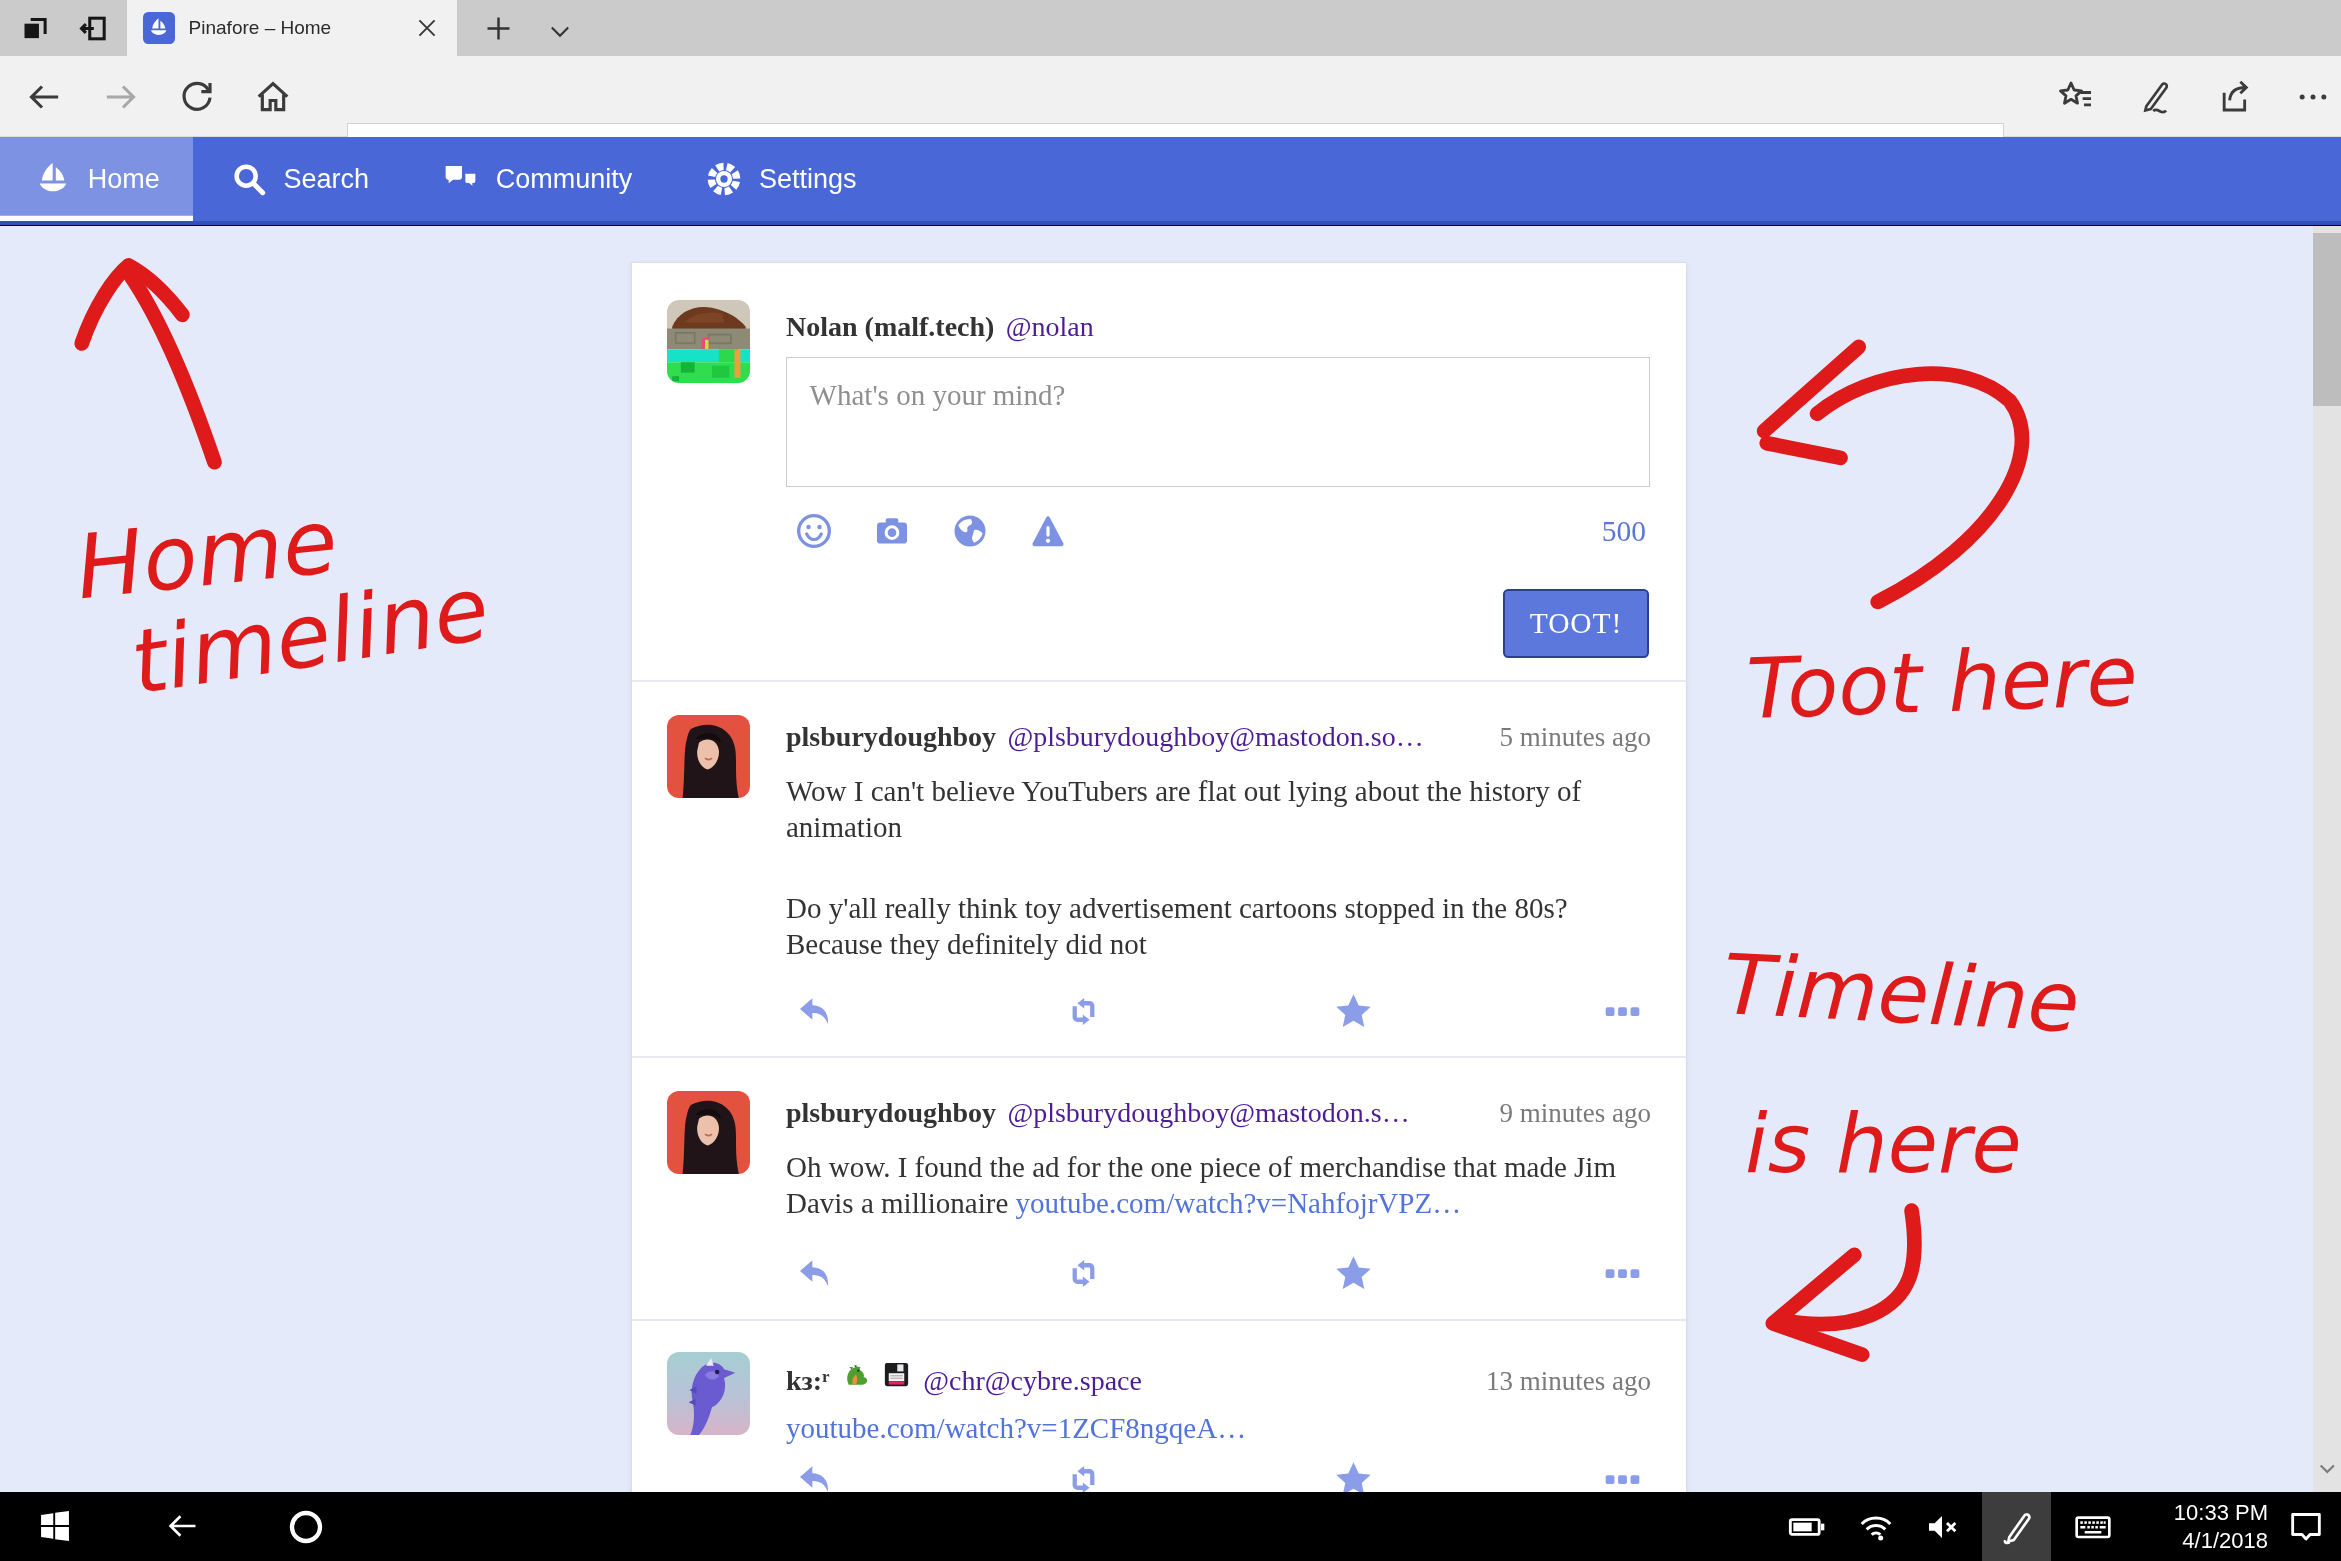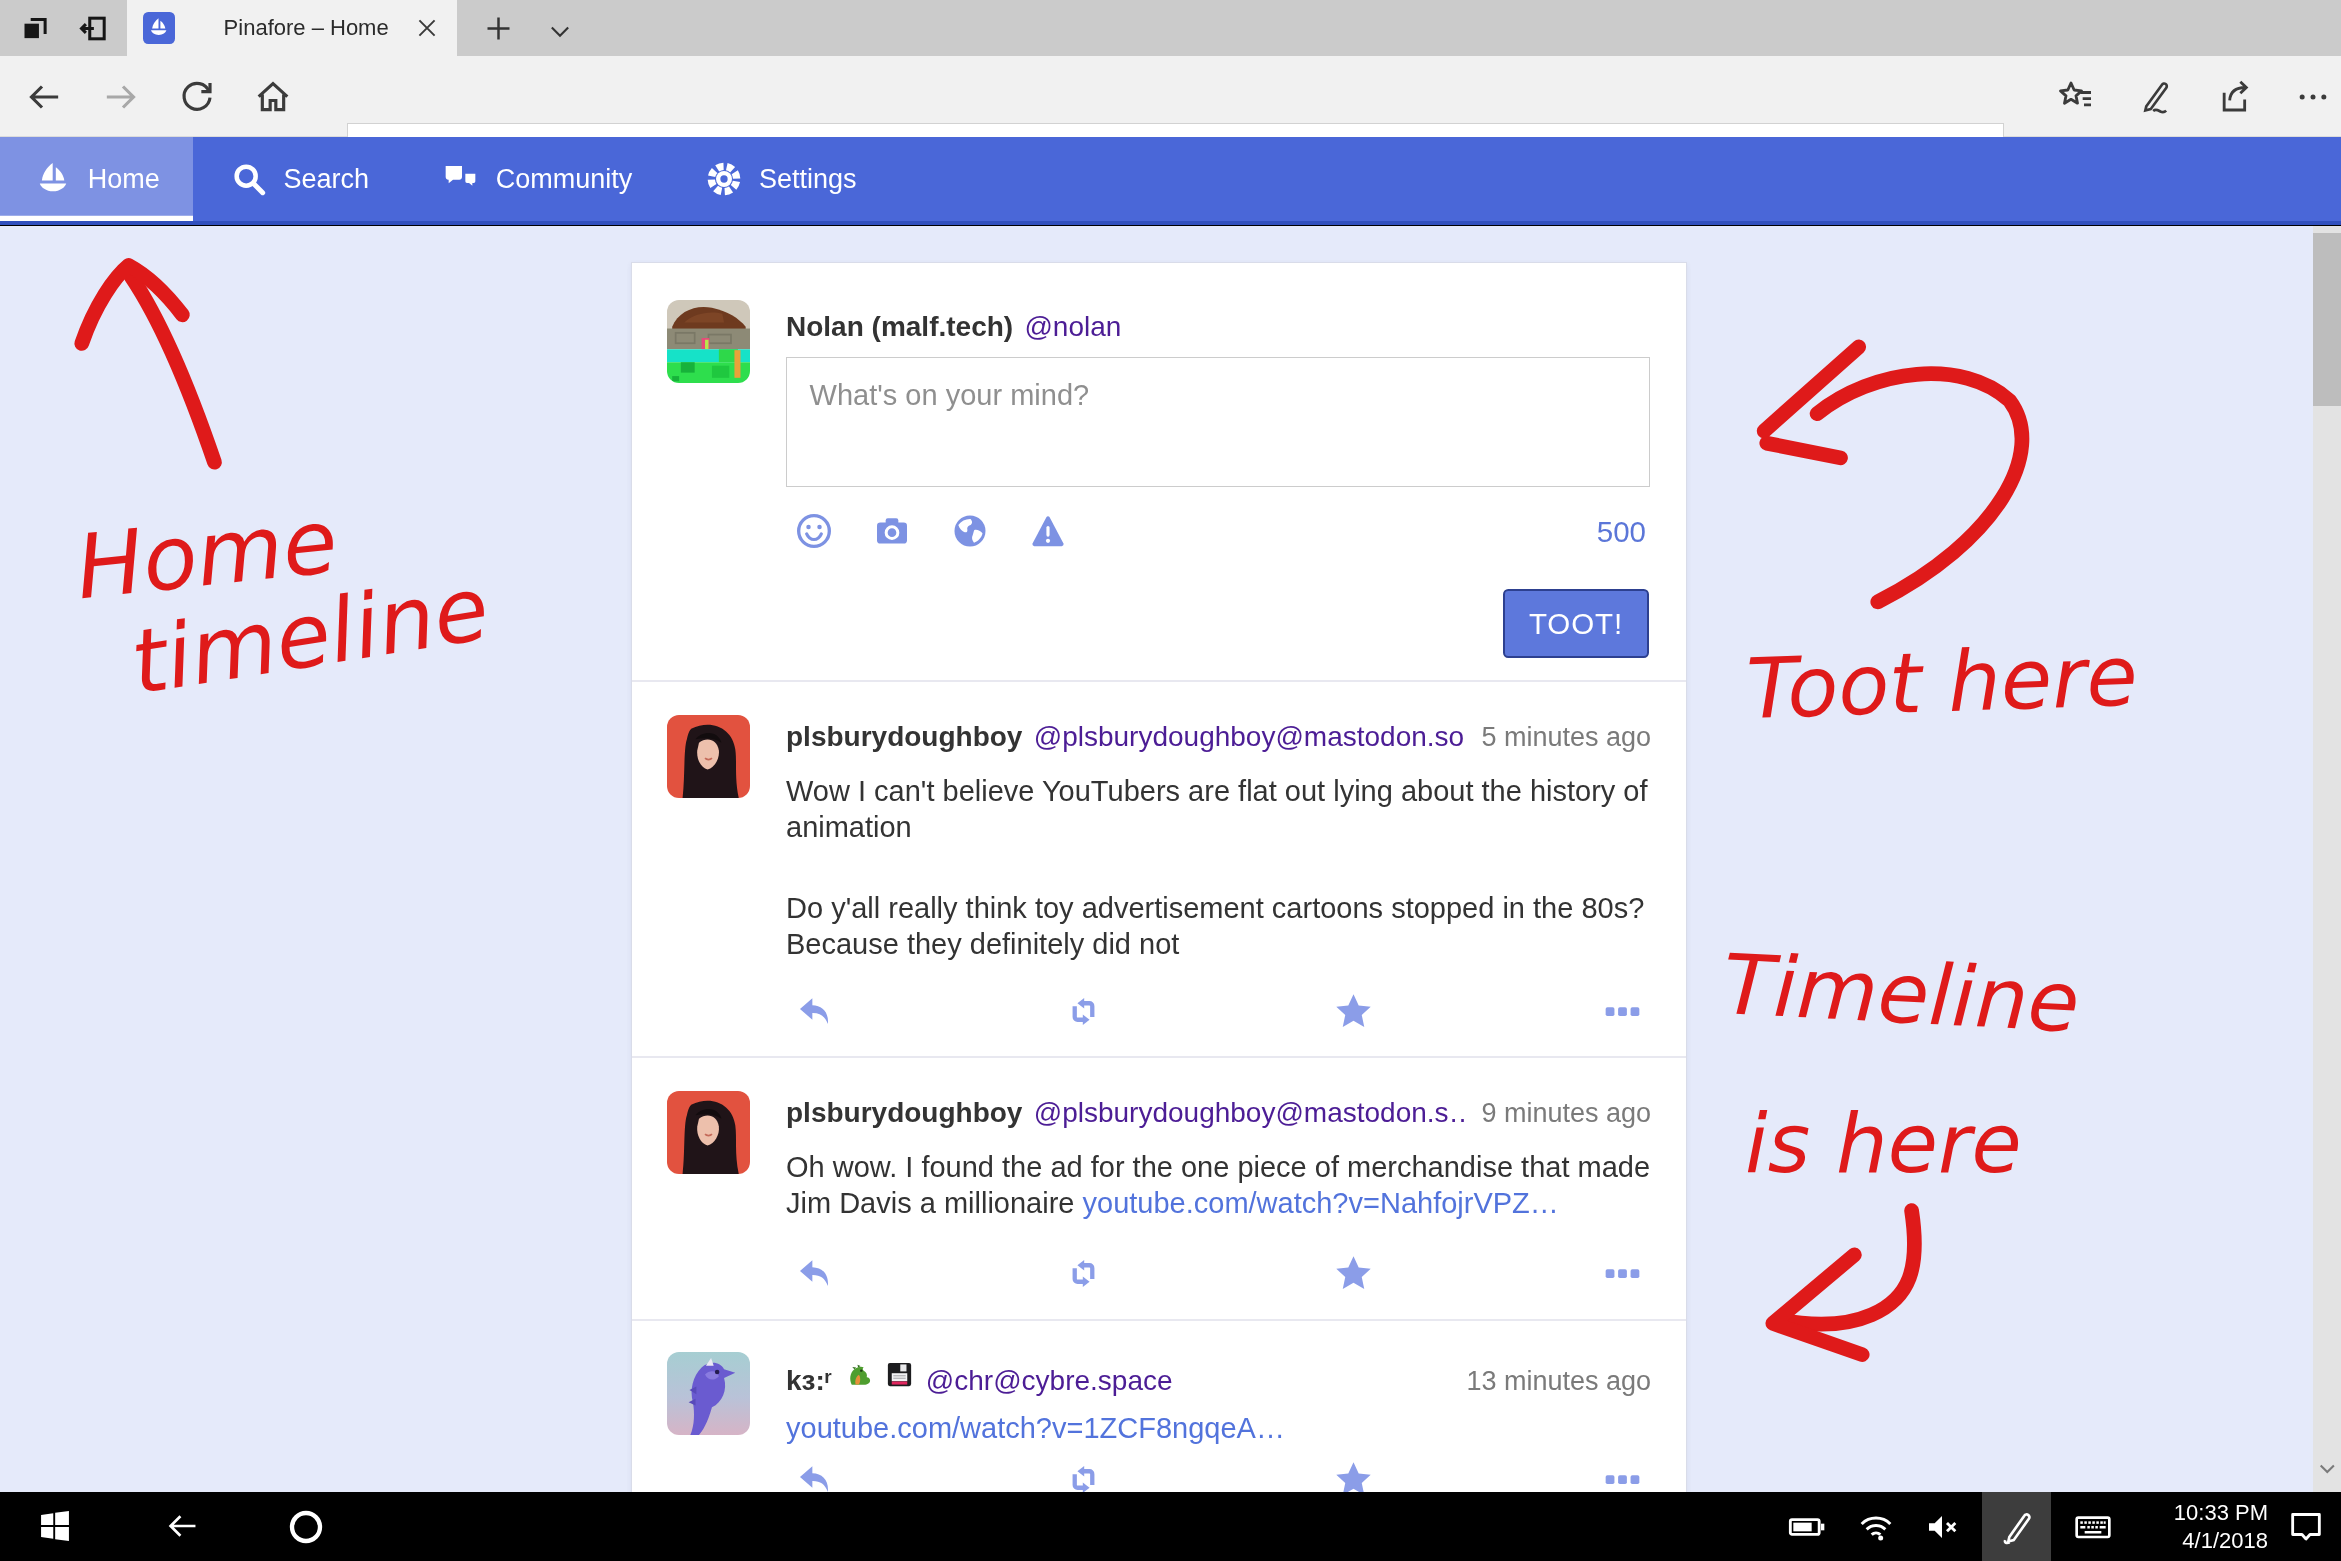--- a/index.html
+++ b/index.html
@@ -7,40 +7,40 @@
     font-family:"Liberation Sans","DejaVu Sans",sans-serif; }
   svg { display:block; }
 
   
   #tabbar { position:absolute; left:0; top:0; width:2342px; height:56px; background:#cbcbcb; }
   .winbtn { position:absolute; top:12px; width:33px; height:33px; color:#161616; }
   #tab { position:absolute; left:127px; top:0; width:330px; height:56px; background:#f1f1f1;
          display:flex; align-items:center; }
   #tab-favicon { width:32px; height:32px; background:#4a67d8; border-radius:5.2px; margin:0 14px 0 15.6px;
          display:flex; align-items:center; justify-content:center; flex:0 0 auto; }
-  #tab-title { font-size:22px; color:#2b2b2b; white-space:nowrap; overflow:hidden; flex:1 1 auto;margin-left:35px; }
+  #tab-title { font-size:19px; color:#2b2b2b; white-space:nowrap; overflow:hidden; flex:1 1 auto; }
 
   
   #toolbar { position:absolute; left:0; top:56px; width:2342px; height:81px; background:#f1f1f1;
              border-bottom:0.9px solid #dcdcdc; }
   .tbicon { position:absolute; top:21px; width:40px; height:40px; color:#3b3b3b; }
   #addressbar { position:absolute; left:347px; top:67px; width:1657px; height:61px; background:#fff;
                 border:0.9px solid #d2d2d2; display:flex; align-items:center; }
   #url-text { font-size:26px; color:#3a3a3a; margin-left:12px; }
 
   
   #navbar { position:absolute; left:0; top:137px; width:2342px; height:88px; background:#4a67d8;
             border-bottom:4.3px solid #3150bd; display:flex; }
   .nav-item { height:84px; display:flex; align-items:center; padding:0 36px; color:#fff; }
   .nav-item.active { background:#7e92e3; box-shadow:inset 0 -5.2px 0 #ffffff; padding:0 33px; }
   .nav-icon { width:40px; height:40px; margin-right:14.7px; color:#fff; flex:0 0 auto; }
   .nav-label { font-size:27px; color:#fff; white-space:nowrap; }
 
   
-  #page { position:absolute; left:0; top:226px; width:2342px; height:1266px; background:#e5eafa; overflow:hidden; }
+  #page { position:absolute; left:0; top:226px; width:2342px; height:1266px; background:#e5eafa; overflow:hidden;font-family:Liberation Serif, serif; }
   #card { position:absolute; left:631px; top:36px; width:1056px; height:1301px; background:#fff;
           border:0.9px solid #d9dce9; box-shadow:0 1.7px 5.2px rgba(60,70,120,.08); }
   .avatar { position:absolute; left:35px; width:83px; height:83px; border-radius:12px; overflow:hidden; }
   .hdr { position:absolute; left:154px; right:35px; display:flex; align-items:baseline; white-space:nowrap; overflow:hidden; }
   .dname { font-size:28px; font-weight:bold; color:#333; }
   .handle { font-size:28px; color:#4c1d95; margin-left:11.3px; overflow:hidden; text-overflow:clip; flex:0 1 auto; }
   .time { font-size:27px; color:#7a7a7a; margin-left:auto; padding-left:17.3px; flex:0 0 auto; }
   .body-text { position:absolute; left:154px; width:871px; font-size:29px; line-height:36px; color:#333; }
   .post-link { color:#5273dc; text-decoration:none; }
   .divider { position:absolute; left:0; width:100%; height:1.7px; background:#e8e8f0; }

